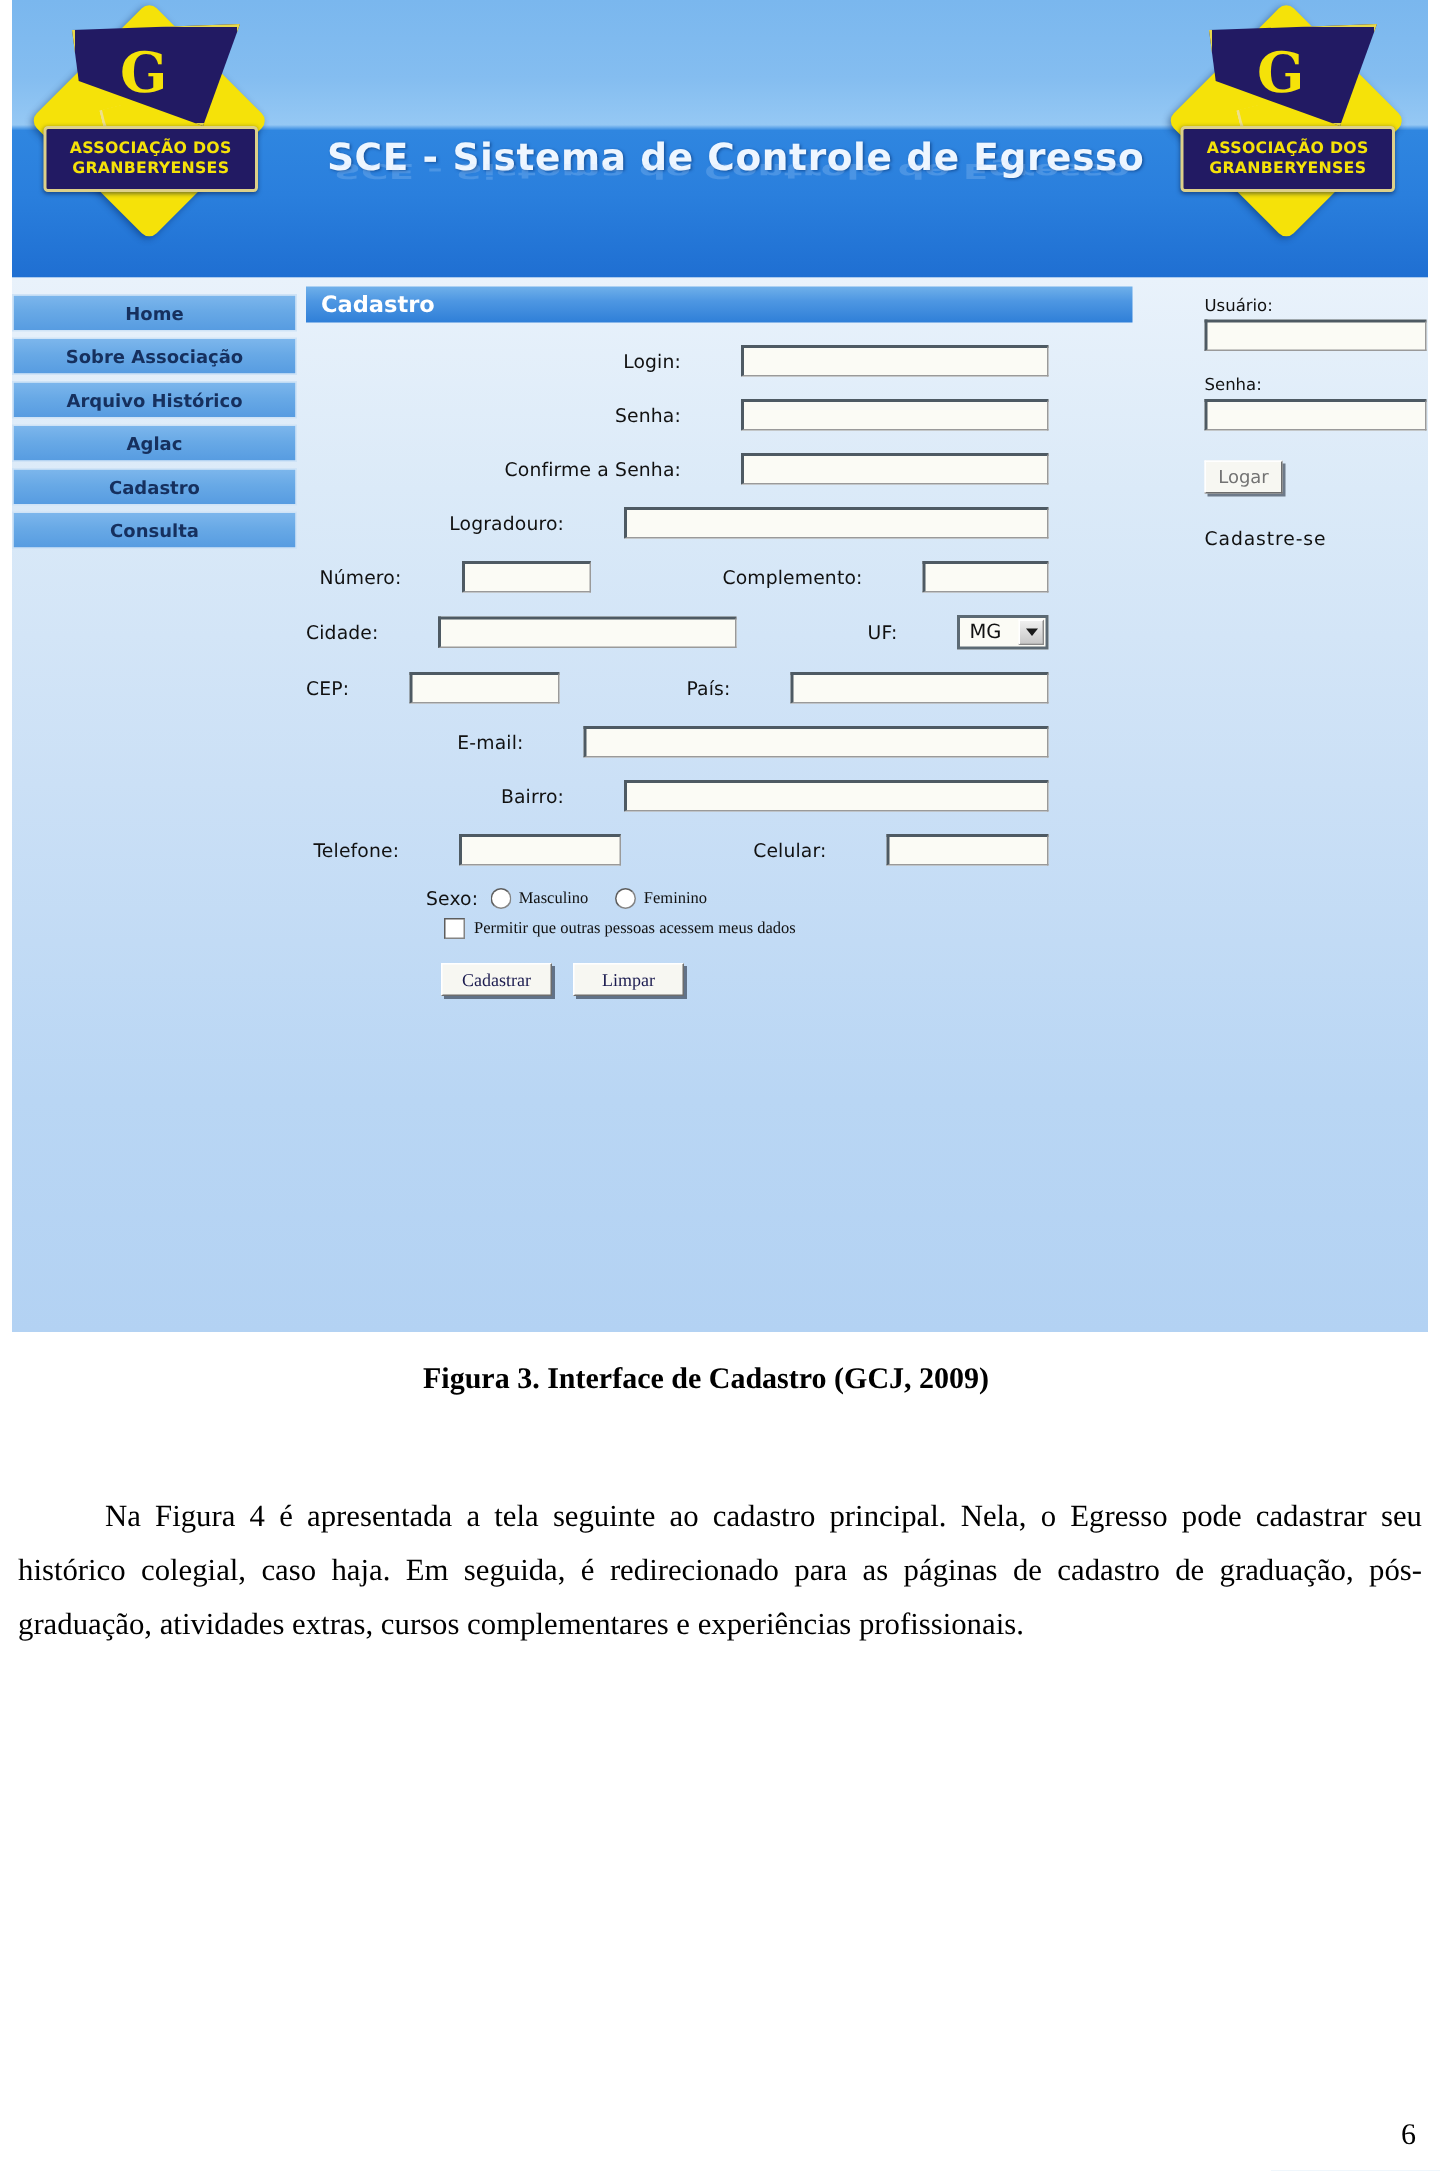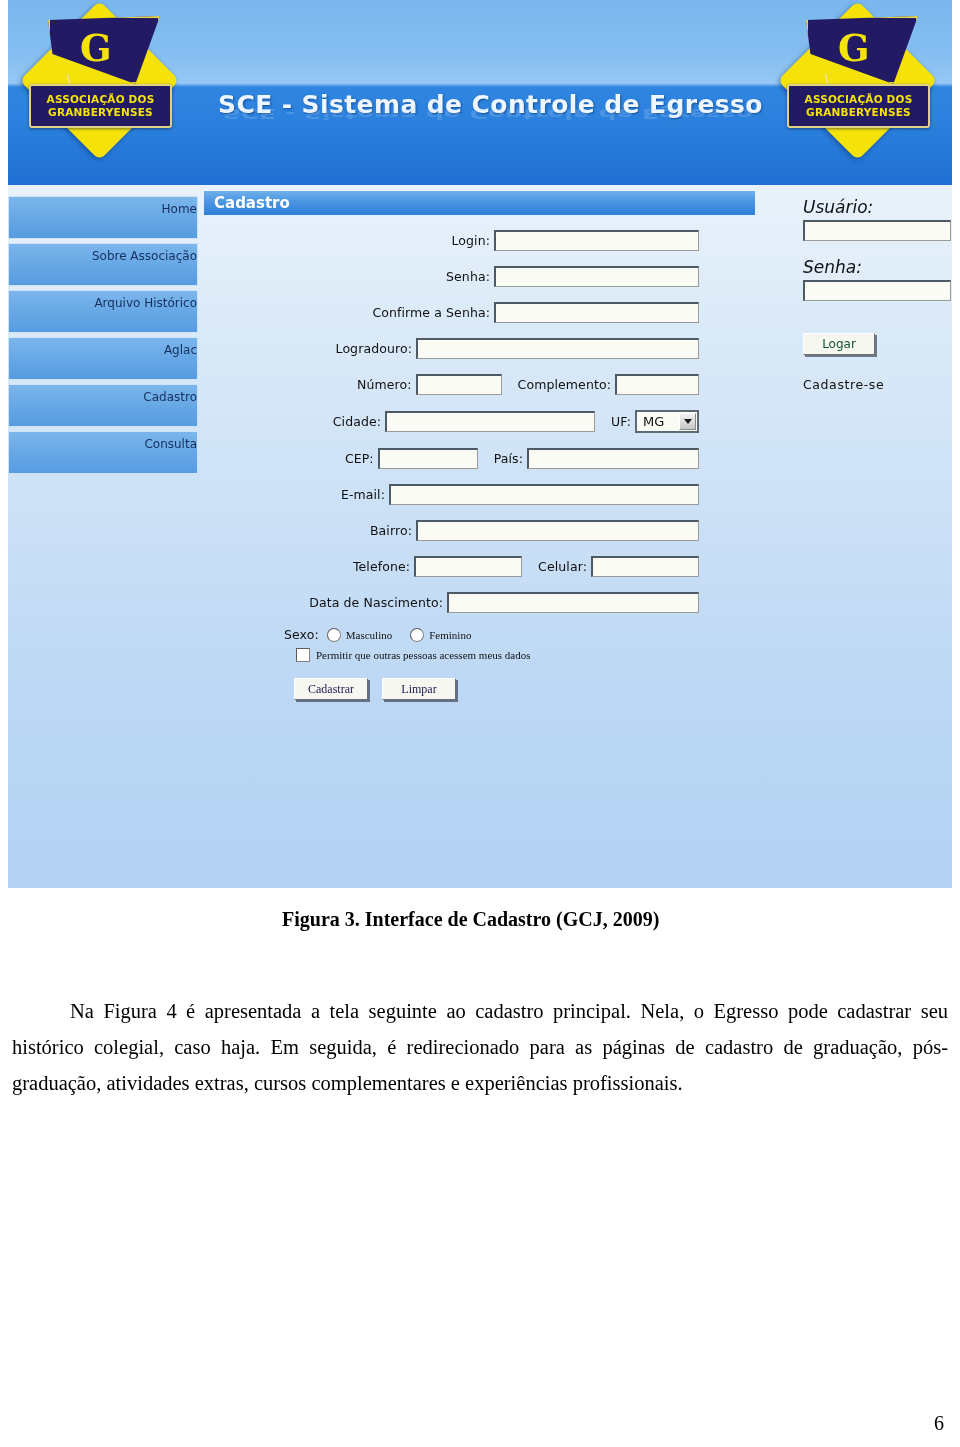--- a/index.html
+++ b/index.html
@@ -146,26 +146,26 @@
 
   
   .sidebar {
     position: absolute;
     left: 0px;
     top: 11px;
     width: 190px;
   }
   .nav-item {
     display: block;
-    height: 43px;
+    height: 25px;
     line-height: 25px;
     margin-bottom: 4px;
-    text-align: right;
-    font-family: "DejaVu Sans", sans-serif;
-    font-weight: normal;
+    text-align: center;
+    font-family: "DejaVu Sans", sans-serif;
+    font-weight: bold;
     font-size: 12px;
     color: #16305e;
     background: linear-gradient(to bottom, #7cb6ec 0%, #68a9e6 45%, #579ce1 100%);
     border: 1px solid #cfe3f6;
     box-sizing: border-box;
     cursor: pointer;
     white-space: nowrap;
   }
 
   
@@ -188,20 +188,21 @@
     box-sizing: border-box;
     white-space: nowrap;
   }
 
   .frow {
     display: flex;
     align-items: center;
     justify-content: flex-end;
     margin-top: 15px;
     padding-right: 56px;
+    gap: 36px;
   }
   .flabel {
     font-family: "DejaVu Sans", sans-serif;
     font-size: 12.5px;
     color: #111111;
     white-space: nowrap;
     padding-right: 4px;
     letter-spacing: .1px;
   }
   .finput {
@@ -337,53 +338,52 @@
 
   
   .login-panel {
     position: absolute;
     left: 795px;
     top: 12px;
     width: 150px;
   }
   .login-label {
     font-family: "DejaVu Sans", sans-serif;
-    font-size: 17px;
+    font-size: 11px;
     color: #111;
     margin-bottom: 3px;
     white-space: nowrap;
-    font-style: italic;
   }
   .login-input {
     width: 148px;
     height: 21px;
     background: #fbfbf5;
     border: 1px solid #9a9a9a;
     border-top: 2px solid #4e5a63;
     border-left: 2px solid #4e5a63;
     box-sizing: border-box;
     margin-bottom: 16px;
   }
   .login-btn {
-    width: 72px;
+    width: 52px;
     height: 22px;
     background: #f7f7f2;
     border: 1px solid #6d6d6d;
     border-top-color: #ffffff;
     border-left-color: #ffffff;
     box-shadow: 2px 2px 0 rgba(20,30,45,.55);
     font-family: "DejaVu Sans", sans-serif;
     font-size: 12px;
-    color: #14532d;
+    color: #737373;
     display: flex;
     align-items: center;
     justify-content: center;
     cursor: pointer;
     box-sizing: border-box;
-    margin-top: 16px;
+    margin-top: 4px;
   }
   .signup-link {
     margin-top: 22px;
     font-family: "DejaVu Sans", sans-serif;
     font-size: 12.5px;
     color: #111;
     letter-spacing: .6px;
     cursor: pointer;
     white-space: nowrap;
   }
@@ -529,24 +529,20 @@
       </div>
 
       <div class="frow">
         <span class="flabel">Telefone:</span>
         <input class="finput w-tel" type="text" value="" style="">
         <span class="gap"></span>
         <span class="flabel">Celular:</span>
         <input class="finput w-cel" type="text" value="" style="">
       </div>
 
-      <div class="frow">
-        <span class="flabel">Data de Nascimento:</span>
-        <input class="finput w-md" type="text" value="" style="">
-      </div>
 
       <div class="opt-row">
         <span class="flabel">Sexo:</span>
         <span class="radio"></span>
         <span class="opt-text">Masculino</span>
         <span class="radio"></span>
         <span class="opt-text">Feminino</span>
       </div>
 
       <div class="check-row">

